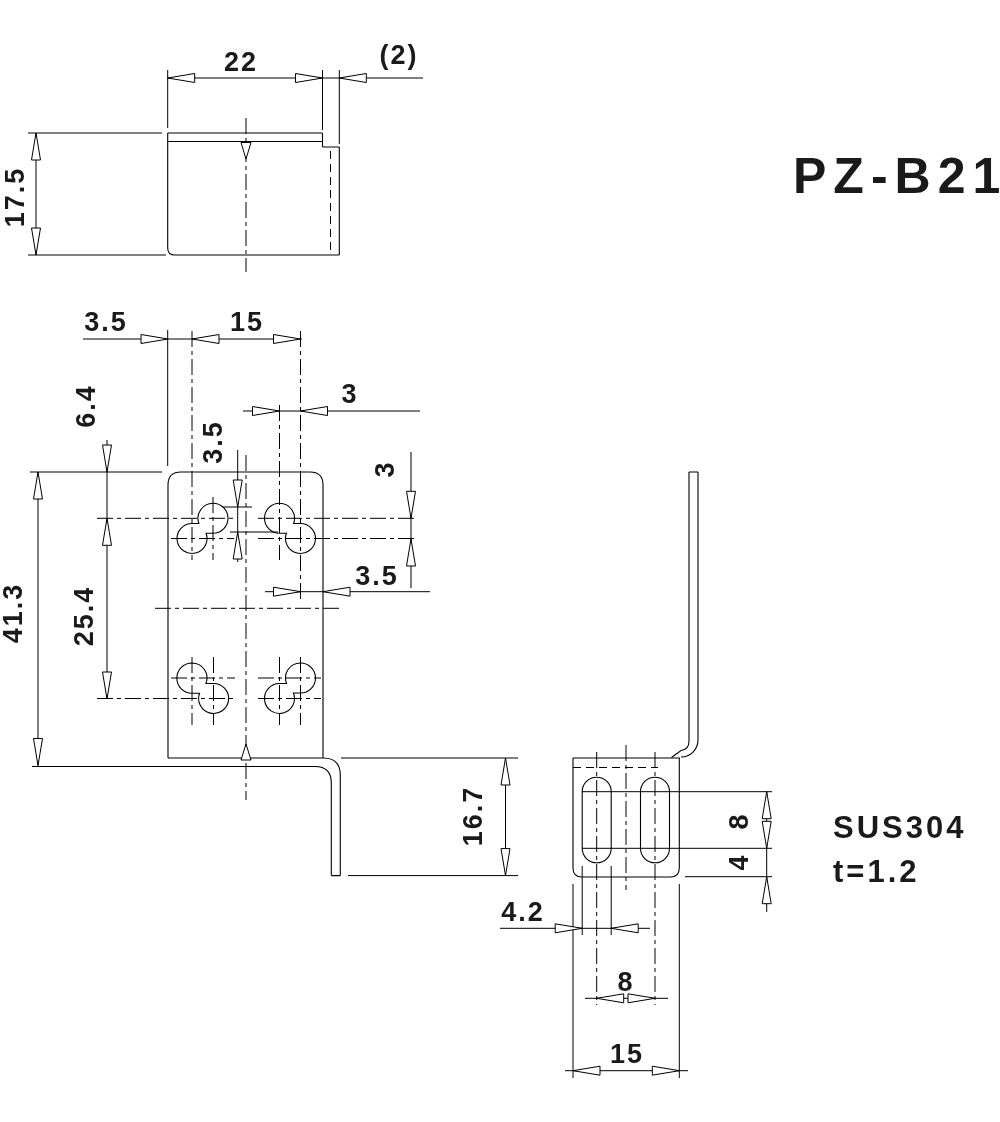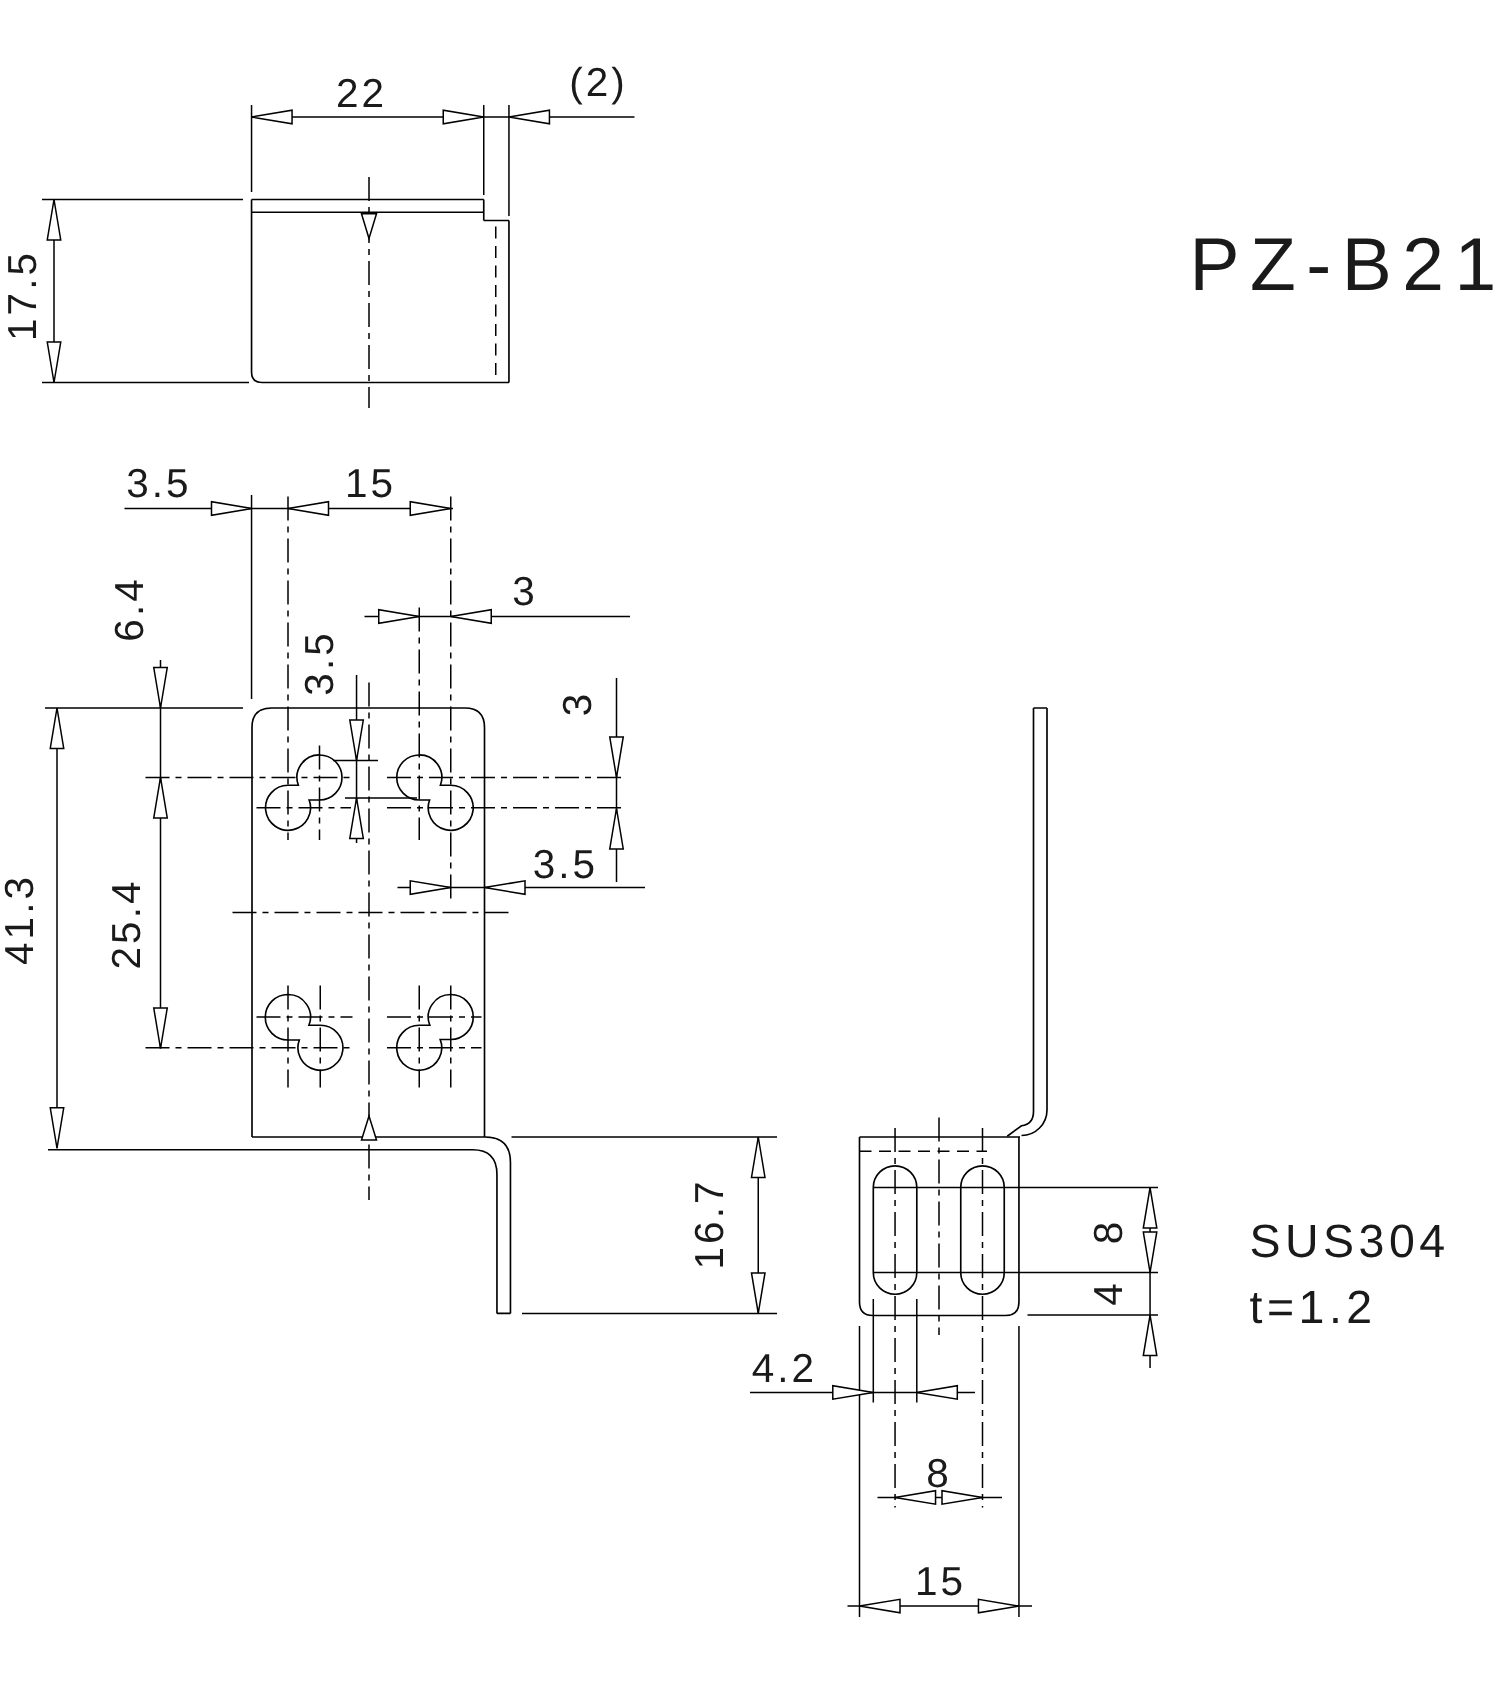--- a/index.html
+++ b/index.html
@@ -1,16 +1,16 @@
 <!DOCTYPE html>
 <html><head>
 <meta charset="utf-8">
 <style>
   html,body{margin:0;padding:0;background:#ffffff;}
-  .page{width:1000px;height:1122px;background:#fff;position:relative;overflow:hidden;}
+  .page{width:1000px;height:1122px;background:#fff;position:relative;overflow:hidden;font-weight:bold;}
   svg{display:block;}
   .ol{fill:none;stroke:#000;stroke-width:1.1;stroke-linecap:butt;}
   .th{fill:none;stroke:#000;stroke-width:1;}
   .cl{fill:none;stroke:#000;stroke-width:1;stroke-dasharray:16 4 4 4;}
   .hd{fill:none;stroke:#000;stroke-width:1;stroke-dasharray:8 5;}
   .arw{fill:#fff;stroke:#000;stroke-width:1;}
   .varw{fill:#fff;stroke:#000;stroke-width:1;}
   text{font-family:"Liberation Sans", sans-serif;fill:#1a1a1a;}
   .dt{font-size:27px;letter-spacing:2px;}
   .ttl{font-size:50px;letter-spacing:7px;}

